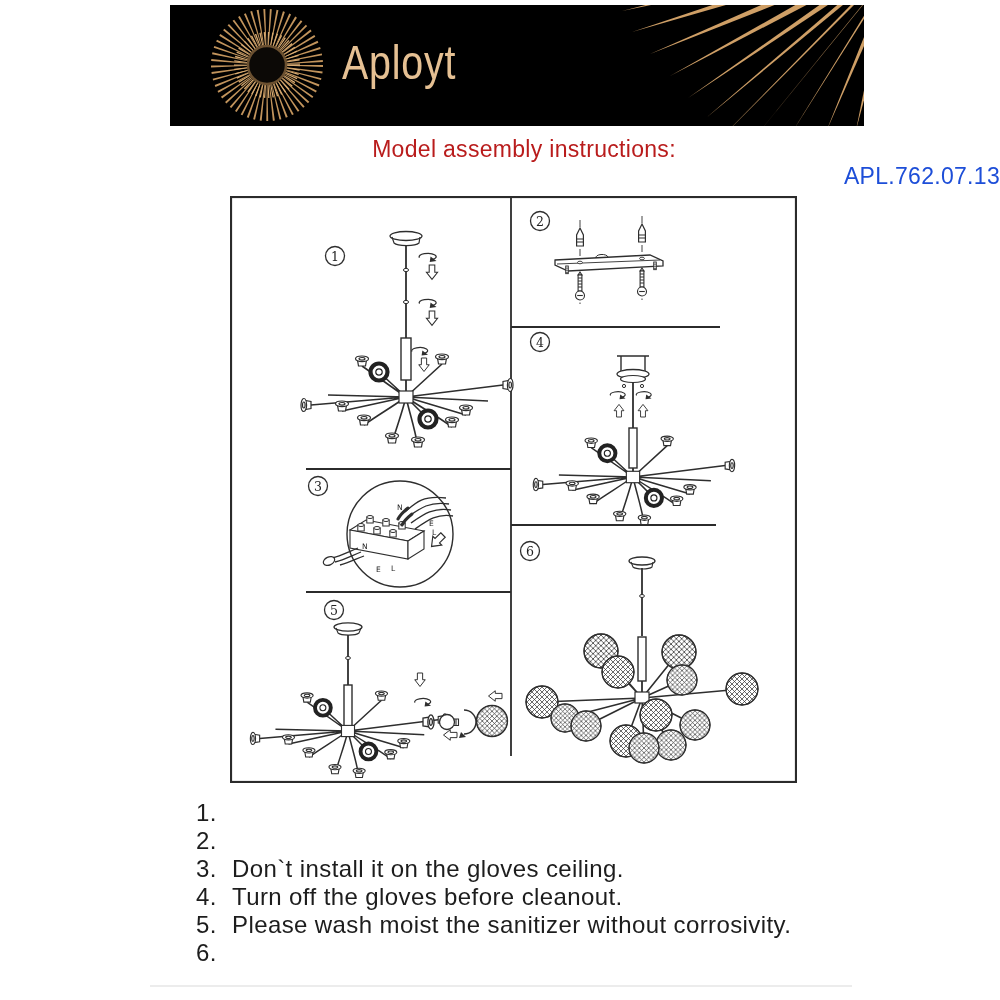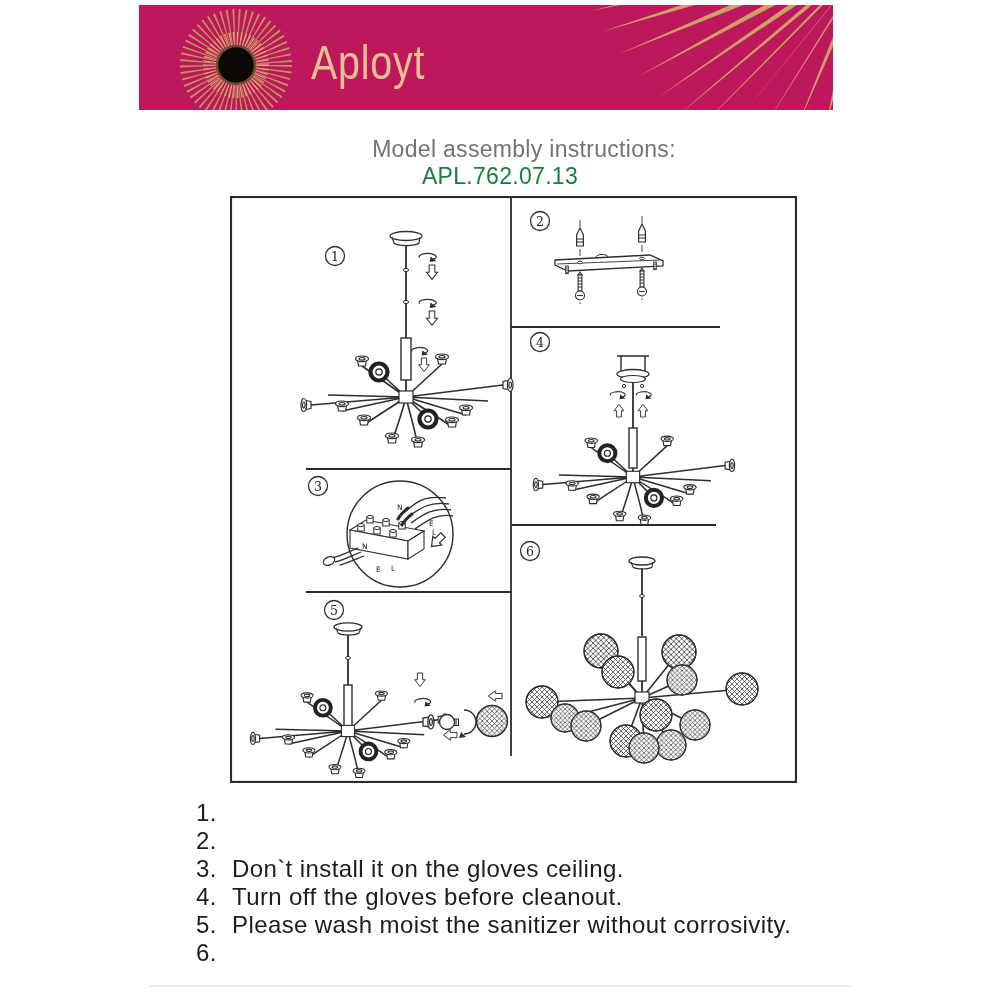--- a/index.html
+++ b/index.html
@@ -1,30 +1,30 @@
 <!DOCTYPE html>
 <html><head>
 <meta charset="utf-8">
 <style>
   html,body{margin:0;padding:0;background:#ffffff;}
   .page{position:relative;width:1000px;height:1000px;background:#fff;overflow:hidden;
         font-family:"Liberation Sans",sans-serif;}
   
-  .banner{position:absolute;left:139px;top:5px;width:694px;height:105px;
-          background:#be185d;overflow:hidden;}
+  .banner{position:absolute;left:170px;top:5px;width:694px;height:121px;
+          background:#000000;overflow:hidden;}
   .sunburst{position:absolute;left:0;top:0;}
   .brand{position:absolute;left:172px;top:30px;font-size:48px;color:#e5c093;
          letter-spacing:1px;transform:scaleX(.82);transform-origin:left top;
          font-family:"Liberation Sans",sans-serif;font-weight:400;}
   .rays{position:absolute;right:0;top:0;}
   
   .title-line{position:absolute;left:0;right:0;top:136px;text-align:center;
-        font-size:23px;color:#737373;letter-spacing:.3px;padding-left:48px;}
-  .model-line{position:absolute;left:0;right:0;top:163px;text-align:center;
-        font-size:23px;color:#15803d;letter-spacing:.3px;}
+        font-size:23px;color:#b91c1c;letter-spacing:.3px;padding-left:48px;}
+  .model-line{position:absolute;left:0;right:0;top:163px;text-align:right;
+        font-size:23px;color:#1d4ed8;letter-spacing:.3px;}
   
   .diagram{position:absolute;left:230px;top:196px;width:567px;height:587px;}
   
   .list{position:absolute;left:190px;top:799px;width:680px;color:#1d1d1d;}
   .row{display:flex;line-height:28px;font-size:24px;letter-spacing:.4px;}
   .num{width:36px;flex:0 0 36px;padding-left:6px;}
   .scan-edge{position:absolute;left:150px;width:702px;top:985px;height:2px;background:#ececec;}
 </style>
 </head>
 <body>

